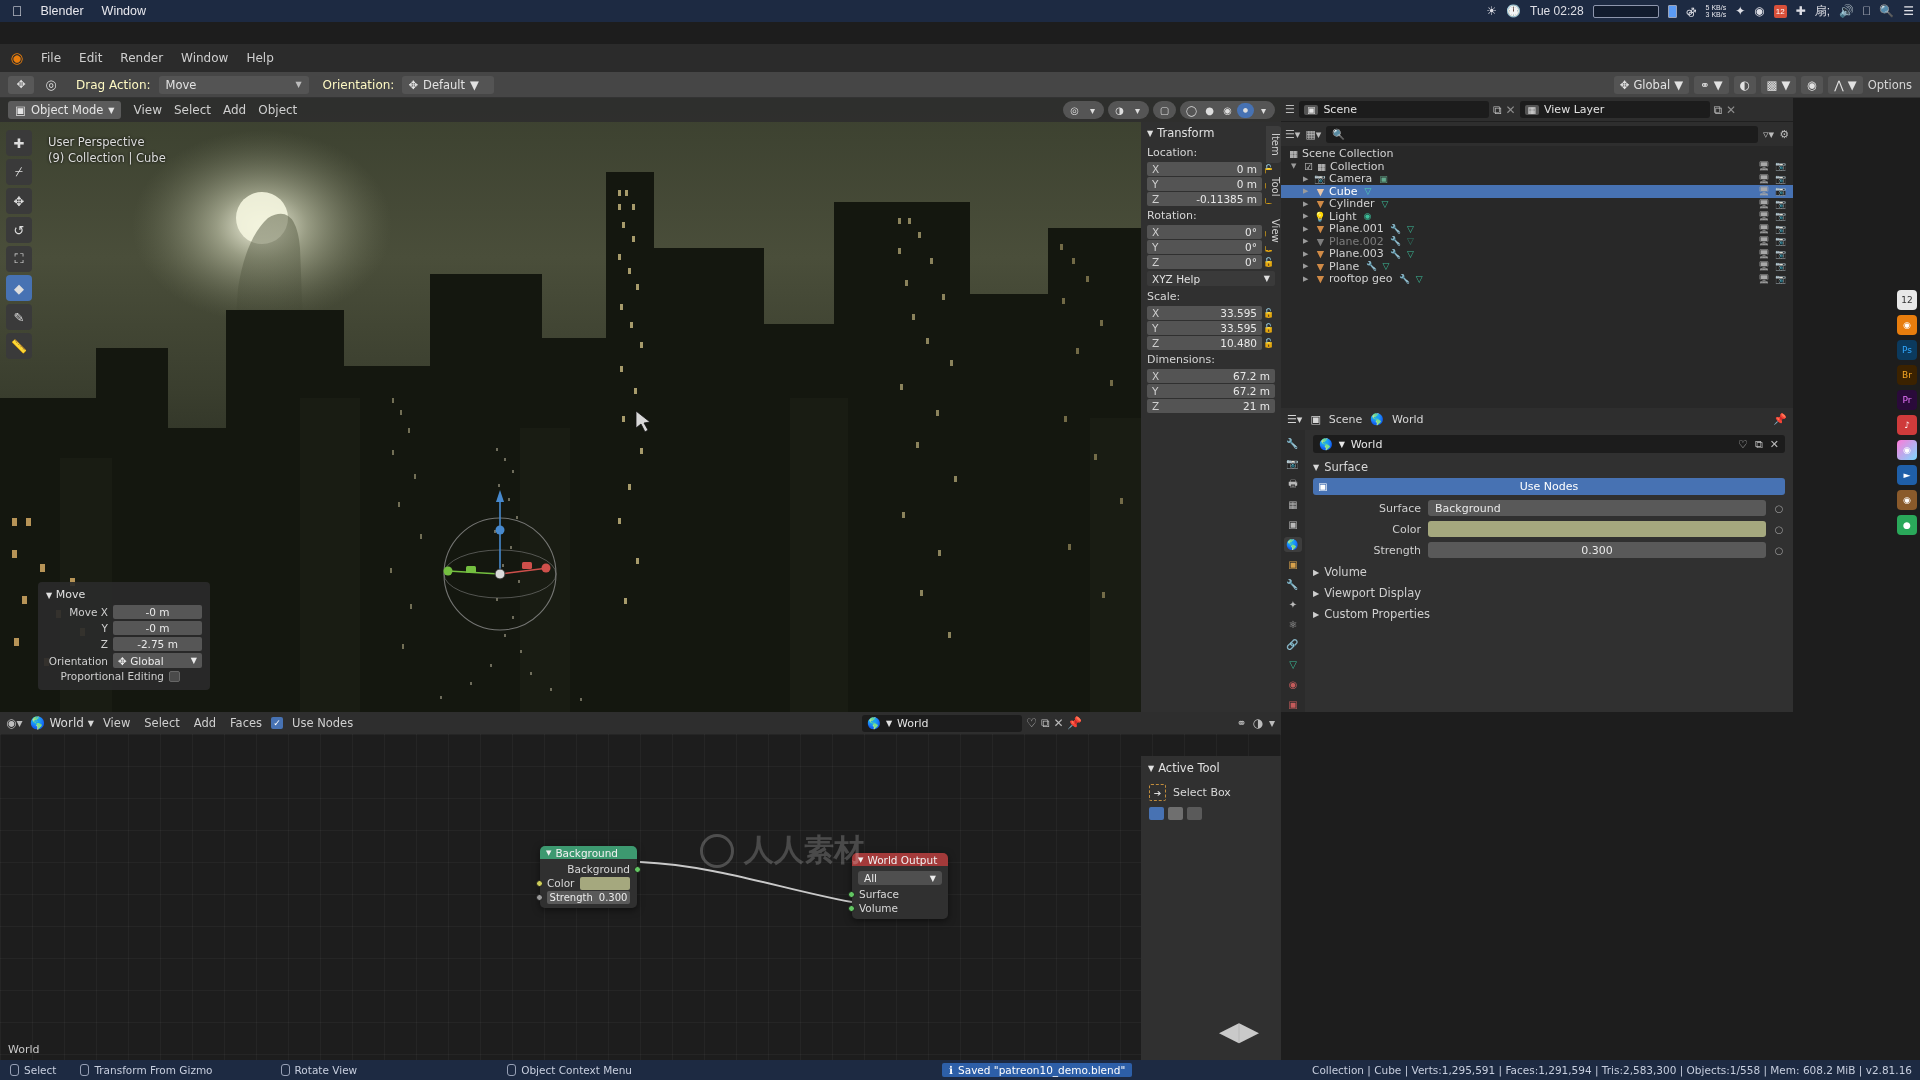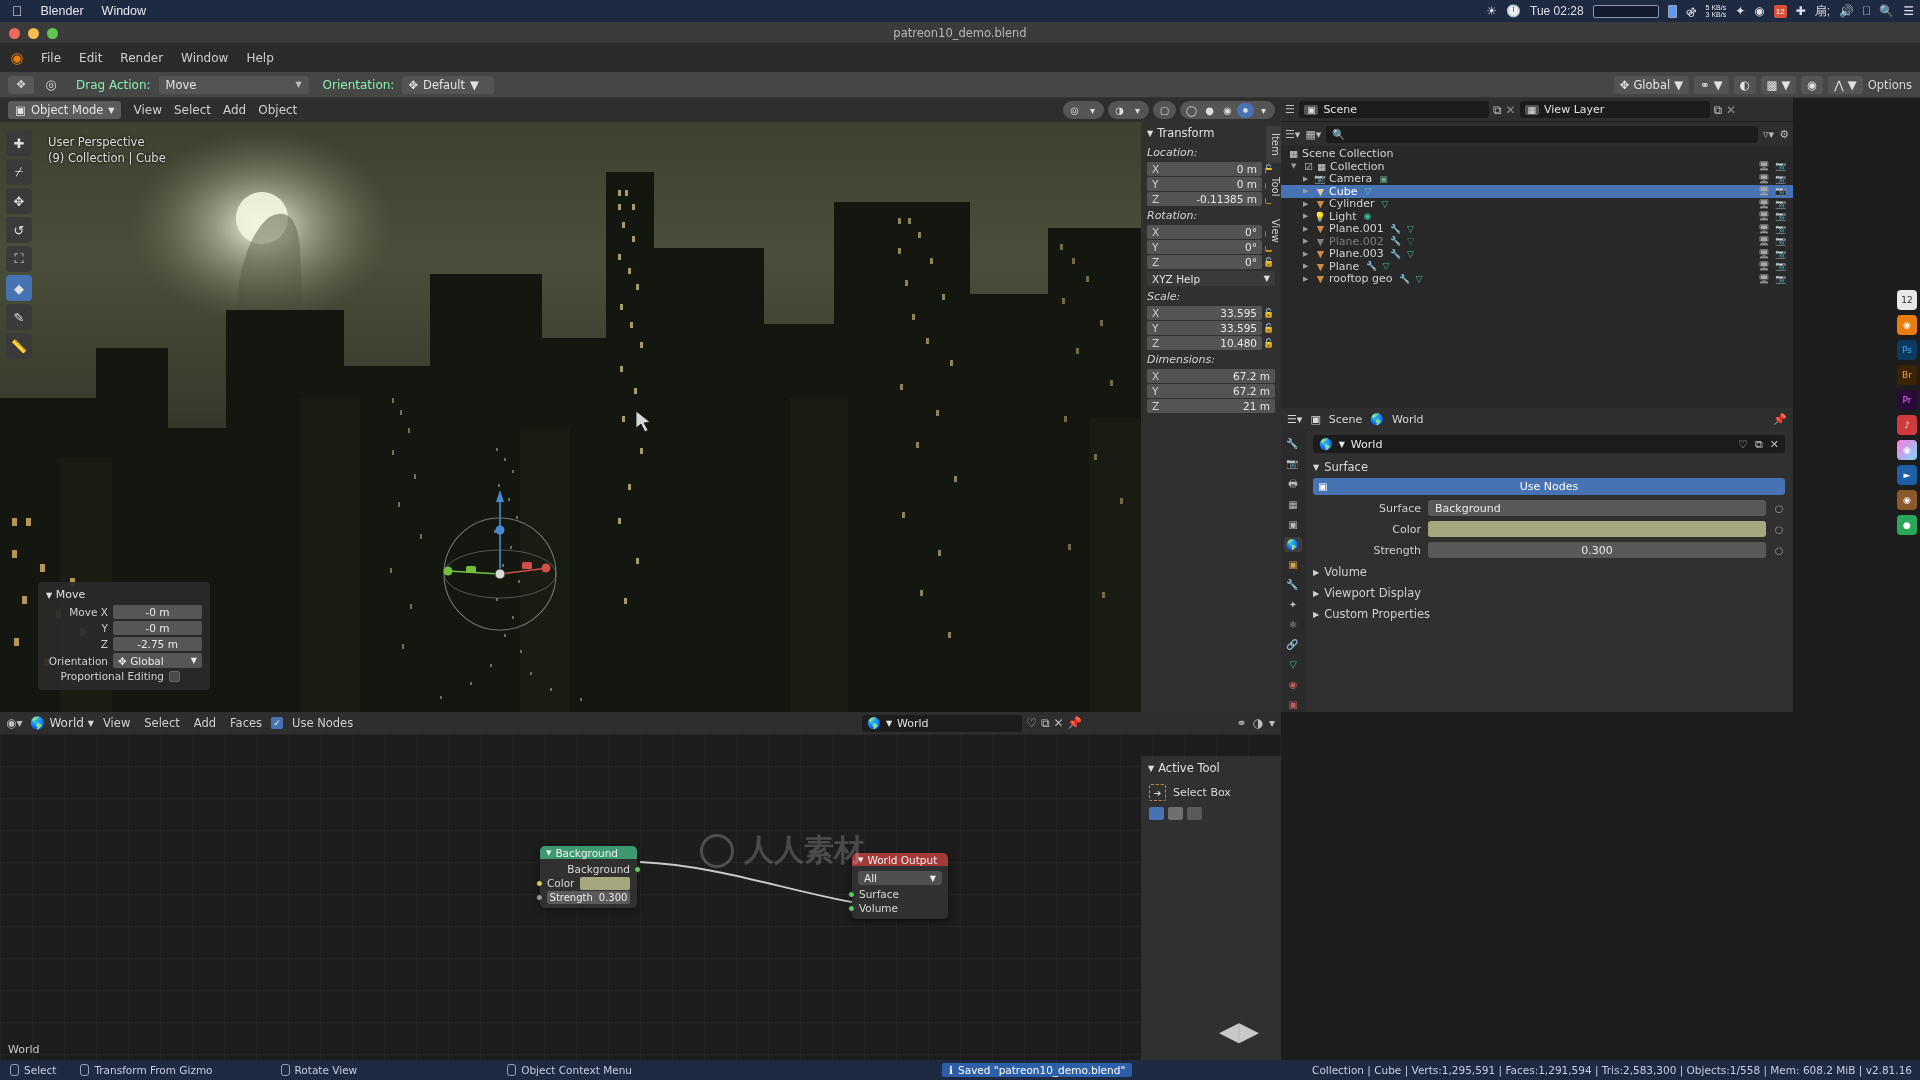--- a/index.html
+++ b/index.html
@@ -45,21 +45,21 @@
   .wstabs .tab.active { background:#4a4a4a; color:#e9e9e9; }
   .wstabs .plus { padding:4px 8px; color:#9d9d9d; }
 
   
   .toolsettings { position:absolute; left:0; top:72px; width:1920px; height:26px;
     background:#464646; display:flex; align-items:center; border-bottom:1px solid #333; }
   .ts-ico { width:26px;height:18px; margin-left:8px; background:#585858; border-radius:3px;
     display:flex;align-items:center;justify-content:center; font-size:11px; color:#ddd;}
   .ts-circ { width:22px;height:20px;margin-left:6px;display:flex;align-items:center;justify-content:center;
     color:#ddd;font-size:13px;}
-  .ts-lbl { margin-left:14px; font-size:12px; color:#86efac; }
+  .ts-lbl { margin-left:14px; font-size:12px; color:#fef9c3; }
   .ts-drop { margin-left:8px; width:150px;height:18px;background:#545454;border-radius:3px;
     display:flex;align-items:center;padding:0 7px;font-size:11.5px;color:#e2e2e2;justify-content:space-between;}
   .ts-drop .cv { font-size:8px; color:#bdbdbd; }
   .ts-drop2 { margin-left:8px; width:92px;height:18px;background:#545454;border-radius:3px;
     display:flex;align-items:center;padding:0 6px;font-size:11.5px;color:#e2e2e2;gap:5px;}
 
   .ts-right { position:absolute; right:8px; display:flex; align-items:center; gap:5px; }
   .pill { height:18px;background:#545454;border-radius:3px;display:flex;align-items:center;
     padding:0 6px;font-size:11.5px;color:#e2e2e2;gap:4px;}
   .optbtn { font-size:11.5px;color:#d6d6d6; }
@@ -94,21 +94,21 @@
   
   .navgizmo { position:absolute; right:60px; top:28px; width:62px;height:62px; z-index:7;}
   .navbtns { position:absolute; right:14px; top:96px; display:flex;flex-direction:column;gap:7px;z-index:7;}
   .navbtns i { width:19px;height:19px;border-radius:50%;background:rgba(60,60,60,.6);
     display:flex;align-items:center;justify-content:center;font-size:11px;color:#cfcfcf;font-style:normal;}
 
   
   .npanel { position:absolute; right:0; top:24px; width:140px; bottom:0;
     background:#303030; z-index:7; font-size:11px; }
   .np-head { display:flex;align-items:center;gap:4px;padding:4px 6px;color:#e0e0e0;font-size:11.5px;}
-  .np-sec { padding:2px 6px; color:#d5d5d5; font-size:11px;font-style:italic; }
+  .np-sec { padding:2px 6px; color:#d5d5d5; font-size:11px; }
   .np-row { display:flex;align-items:center;margin:1px 6px 1px 6px; }
   .np-field { flex:1; height:14px; background:#545454; border-radius:2px;
     display:flex;align-items:center;justify-content:space-between;padding:0 5px; font-size:10.5px;color:#e8e8e8;}
   .np-field .k { color:#cfcfcf; }
   .np-lock { width:13px;text-align:center;color:#9a9a9a;font-size:9px; }
   .np-drop { margin:2px 6px;height:15px;background:#3a3a3a;border-radius:2px;display:flex;
     align-items:center;justify-content:space-between;padding:0 5px;font-size:10.5px;color:#e0e0e0;}
   .vtab { position:absolute; right:0; width:15px; background:#303030; color:#cfcfcf;
     writing-mode:vertical-rl; text-align:center; font-size:10px; padding:7px 0; border-radius:0 3px 3px 0;}
 
@@ -248,28 +248,20 @@
       <span class="mini-sq">12</span>
       <span class="g">✚</span>
       <span class="g">	扇;</span>
       <span class="g">🔊</span>
       <span class="g">⎕</span>
       <span class="g">🔍</span>
       <span class="g">☰</span>
     </div>
   </div>
 
-  <div class="titlebar">
-    <div class="lights">
-      <i class="l-red"></i>
-      <i class="l-yel"></i>
-      <i class="l-grn"></i>
-    </div>
-    <div class="wtitle">patreon10_demo.blend</div>
-  </div>
 
   <div class="topbar">
     <span class="blogo">◉</span>
     <div class="topmenu">
       <span>File</span>
       <span>Edit</span>
       <span>Render</span>
       <span>Window</span>
       <span>Help</span>
     </div>

